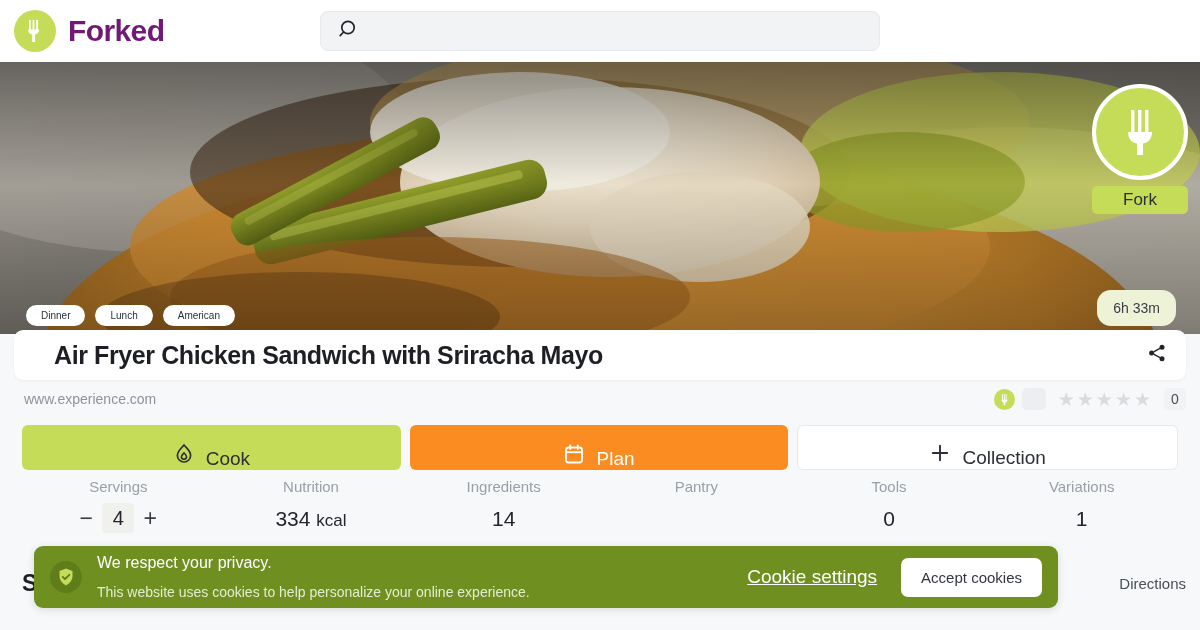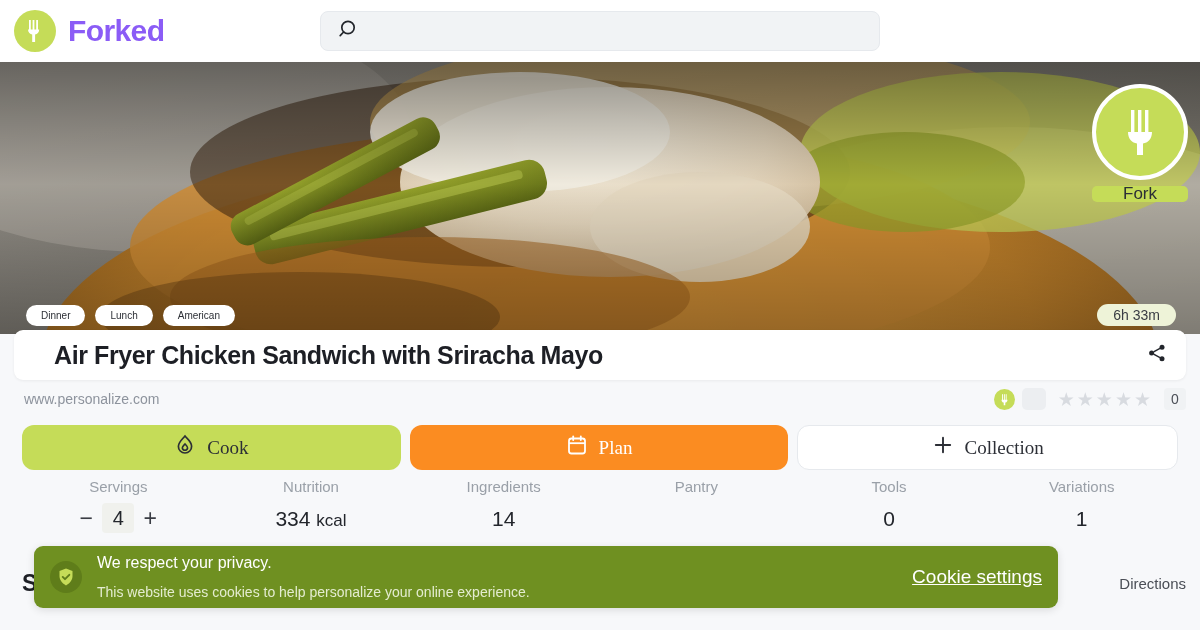--- a/index.html
+++ b/index.html
@@ -16,21 +16,21 @@
     position: absolute; top: 0; left: 0; width: 1200px; height: 62px;
     background: #ffffff; display: flex; align-items: center; z-index: 6;
   }
   .brand { display: flex; align-items: center; margin-left: 14px; }
   .brand-mark {
     width: 42px; height: 42px; border-radius: 50%;
     background: #c5dc58; display: flex; align-items: center; justify-content: center;
   }
   .brand-name {
     margin-left: 12px; font-size: 30px; font-weight: bold;
-    color: #8b5cf6; letter-spacing: -0.6px;
+    color: #701a75; letter-spacing: -0.6px;
   }
   .search-box {
     position: absolute; left: 320px; top: 11px; width: 560px; height: 40px;
     background: #f1f3f5; border: 1px solid #e6e9ed; border-radius: 8px;
     display: flex; align-items: center; padding-left: 16px;
   }
   .search-input {
     border: 0; background: transparent; outline: none; margin-left: 12px;
     font-family: "Liberation Sans", sans-serif; font-size: 15px;
     color: #33363d; width: 480px;
@@ -46,33 +46,33 @@
   .badge-wrap {
     position: absolute; right: 12px; top: 22px; width: 96px;
     display: flex; flex-direction: column; align-items: center; z-index: 3;
   }
   .badge-circle {
     width: 96px; height: 96px; border-radius: 50%;
     background: #c5dc58; border: 4px solid #ffffff;
     display: flex; align-items: center; justify-content: center;
   }
   .badge-label {
-    margin-top: 6px; width: 96px; height: 16px; border-radius: 5px;
+    margin-top: 6px; width: 96px; height: 28px; border-radius: 5px;
     background: #c5dc58; color: #2c2f36; font-size: 17px;
     display: flex; align-items: center; justify-content: center;
   }
 
   .tags { position: absolute; left: 26px; bottom: 8px; display: flex; gap: 10px; z-index: 3; }
   .tag {
     background: #ffffff; border-radius: 14px; padding: 5px 15px;
     font-size: 10px; color: #2c2f36;
   }
   .time-pill {
     position: absolute; right: 24px; bottom: 8px; z-index: 3;
-    background: #eef3d8; border-radius: 14px; padding: 3px 16px;
+    background: #eef3d8; border-radius: 14px; padding: 10px 16px;
     font-size: 14px; color: #3a3d44;
   }
 
   
   .title-card {
     position: absolute; top: 330px; left: 14px; width: 1172px; height: 50px;
     background: #ffffff; border-radius: 9px; display: flex; align-items: center;
     z-index: 4; box-shadow: 0 1px 3px rgba(0,0,0,0.06);
   }
   .recipe-title {
@@ -102,22 +102,22 @@
     background: #f0f2f4; font-size: 14px; color: #4a4e56;
     display: flex; align-items: center; justify-content: center;
   }
 
   
   .actions {
     position: absolute; top: 425px; left: 22px; width: 1156px; height: 45px;
     display: flex; gap: 9px; z-index: 2;
   }
   .act {
-    flex: 1; border-radius: 12px; display: flex; align-items: center;
-    justify-content: center; gap: 11px; font-size: 19px; font-family: Liberation Serif, serif;
+    flex: 1; border-radius: 6px; display: flex; align-items: flex-end;
+    justify-content: center; gap: 11px; font-size: 19px;
   }
   .act-cook { background: #c5dc58; color: #2c2f36; }
   .act-plan { background: #fb8c21; color: #ffffff; }
   .act-collection { background: #ffffff; color: #2c2f36; border: 1px solid #e6e9ed; }
 
   
   .stats {
     position: absolute; top: 478px; left: 22px; width: 1156px; height: 62px;
     display: flex; z-index: 2;
   }
@@ -279,21 +279,21 @@
           <circle cx="15" cy="15.8" r="2.5" fill="#22252b"></circle>
           <circle cx="4.6" cy="10" r="2.5" fill="#22252b"></circle>
           <line x1="6.6" y1="8.8" x2="13" y2="5.4" stroke="#22252b" stroke-width="1.5"></line>
           <line x1="6.6" y1="11.2" x2="13" y2="14.6" stroke="#22252b" stroke-width="1.5"></line>
         </svg>
       </span>
     </div>
   </div>
 
   <div class="meta-row">
-    <div class="source-url">www.personalize.com</div>
+    <div class="source-url">www.experience.com</div>
     <div class="rating">
       <span class="fork-chip">
         <svg width="11" height="13" viewBox="0 0 11 13">
           <rect x="3.1" y="1.2" width="0.9" height="6" fill="#fff"></rect>
           <rect x="4.9" y="1.2" width="0.9" height="6" fill="#fff"></rect>
           <rect x="6.7" y="1.2" width="0.9" height="6" fill="#fff"></rect>
           <path d="M2.5 6.7h6c0 1.9-1.1 2.7-2.2 2.9v2.6H4.7V9.6C3.6 9.4 2.5 8.6 2.5 6.7z" fill="#fff"></path>
         </svg>
       </span>
       <span class="blank-chip"></span>
@@ -382,16 +382,17 @@
         <path d="M10 1.6l6.5 2.5v5c0 4.2-2.9 7.6-6.5 9.3-3.6-1.7-6.5-5.1-6.5-9.3v-5z" fill="#c5dc58"></path>
         <path d="M6.7 9.9l2.3 2.3 4.3-4.4" fill="none" stroke="#5f7d1a" stroke-width="1.9" stroke-linecap="round" stroke-linejoin="round"></path>
       </svg>
     </span>
     <div class="cookie-text">
       <div class="cookie-title">We respect your privacy.</div>
       <div class="cookie-desc">This website uses cookies to help personalize your online experience.</div>
     </div>
     <div class="cookie-actions">
       <button class="cookie-settings">Cookie settings</button>
+      <button class="cookie-accept">Accept cookies</button>
     </div>
   </div>
 
 </div>
 
 </body></html>

